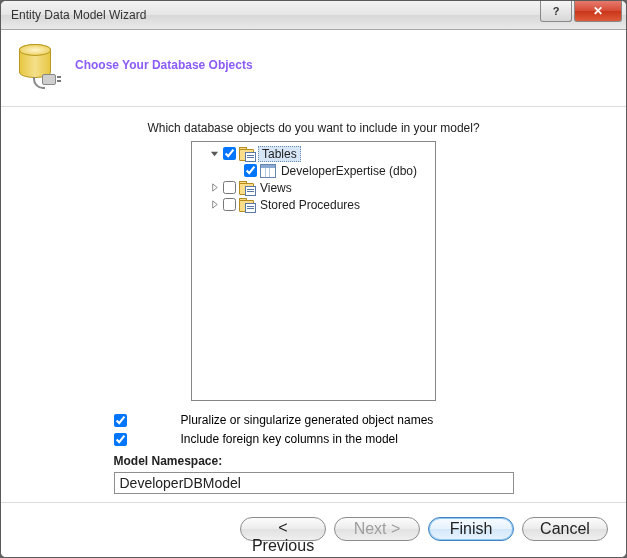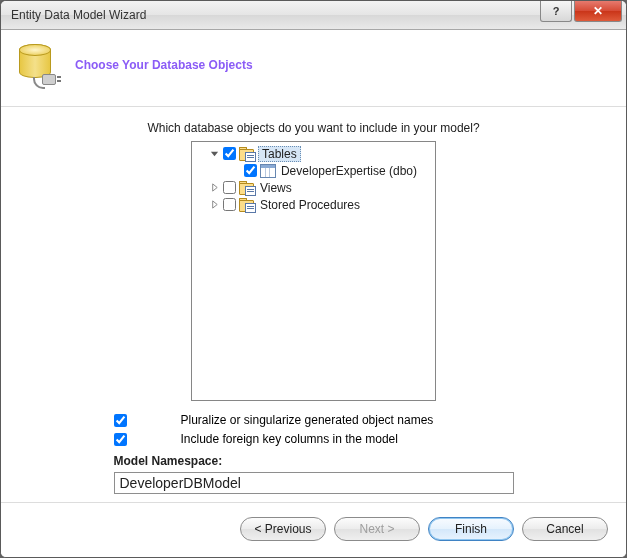--- a/index.html
+++ b/index.html
@@ -290,21 +290,21 @@
     gap: 8px;
     background: #fff;
   }
   .btn {
     width: 86px;
     height: 24px;
     border: 1px solid #8b8b8b;
     border-radius: 12px;
     background: linear-gradient(to bottom,#fcfcfc,#ececec 49%,#e1e1e1 50%,#efefef);
     font-family: inherit;
-    font-size: 12px;
+    font-size: 16px;
     color: #222;
     cursor: pointer;
   }
   .btn:disabled {
     color: #9e9e9e;
     cursor: default;
   }
   .btn.default {
     border-color: #3f83c4;
     box-shadow: inset 0 0 0 1px #8fc6f0;

